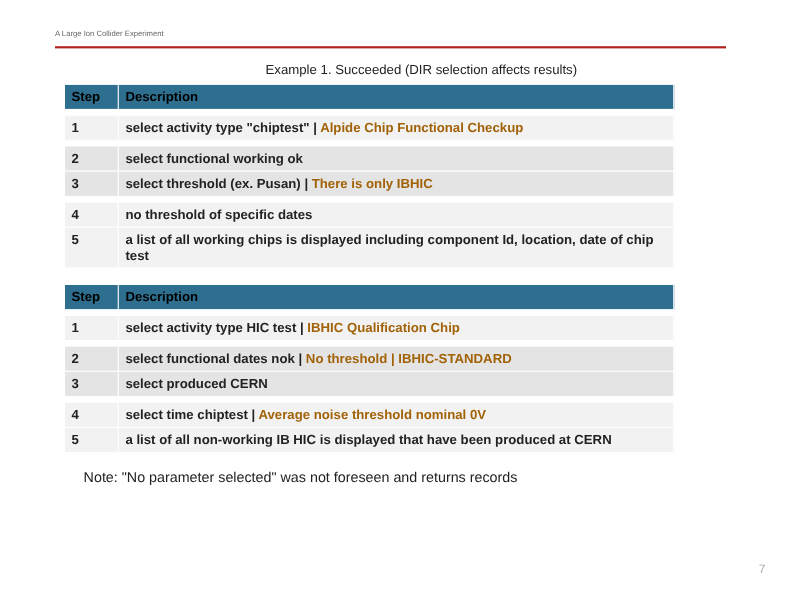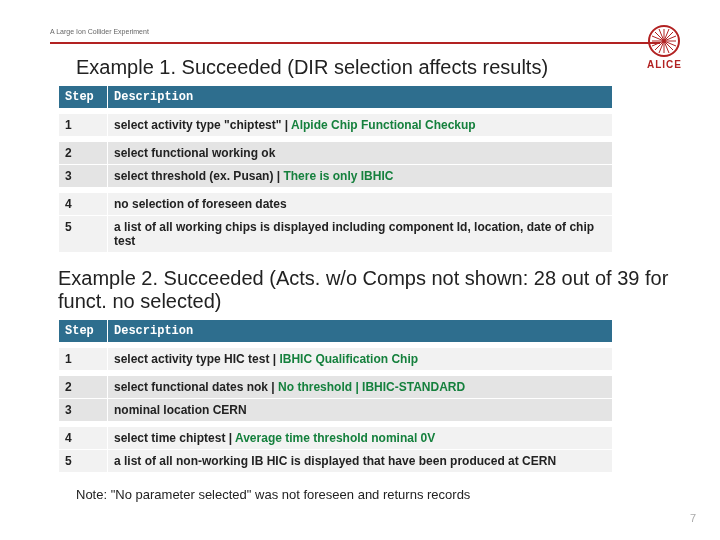--- a/index.html
+++ b/index.html
@@ -48,86 +48,70 @@
     letter-spacing: 1px;
     margin-top: 1px;
   }
   .content {
     position: absolute;
     top: 52px;
     left: 58px;
     right: 30px;
   }
   .title {
-    font-size: 20px;
+    font-size: 12px;
     margin: 4px 0 6px 18px;
+    text-align: center;
   }
   table.steps {
     border-collapse: collapse;
     width: 555px;
     font-size: 12px;
     margin-bottom: 14px;
   }
   table.steps th, table.steps td {
     border: 1px solid #fff;
     padding: 4px 6px;
     text-align: left;
     vertical-align: top;
   }
   table.steps th {
     background: #2e6e8e;
-    color: #ffffff;
+    color: #000000;
     font-weight: bold;
-    font-family: Liberation Mono, monospace;
   }
   table.steps td.stepcol {
     width: 36px;
     font-weight: bold;
   }
   table.steps td { font-weight: bold; }
   tr.spacer td { background: #fff; height: 4px; padding: 0; border: 1px solid #fff; }
   tr.band-light td { background: #f2f2f2; }
   tr.band-mid td   { background: #e4e4e4; }
-  .red { color: #15803d; }
+  .red { color: #a16207; }
   .note {
     font-size: 13px;
     margin: 2px 0 0 18px;
   }
   .pagenum {
     position: absolute;
     right: 24px;
     bottom: 16px;
     font-size: 11px;
     color: #aaa;
   }
 </style>
 </head>
 <body>
 
 <div class="page">
 
   <div class="header-line">A Large Ion Collider Experiment</div>
   <div class="header-rule"></div>
 
-  <div class="logo">
-    <svg width="34" height="34" viewBox="0 0 34 34">
-      <circle cx="17" cy="17" r="15" fill="none" stroke="#b22222" stroke-width="2"></circle>
-      <g stroke="#b22222" stroke-width="1" fill="none">
-        <line x1="17" y1="5" x2="17" y2="29"></line>
-        <line x1="5" y1="17" x2="29" y2="17"></line>
-        <line x1="8" y1="8" x2="26" y2="26"></line>
-        <line x1="26" y1="8" x2="8" y2="26"></line>
-        <line x1="12" y1="5" x2="22" y2="29"></line>
-        <line x1="22" y1="5" x2="12" y2="29"></line>
-        <line x1="5" y1="12" x2="29" y2="22"></line>
-        <line x1="5" y1="22" x2="29" y2="12"></line>
-      </g>
-    </svg>
-    <div class="logo-text">ALICE</div>
-  </div>
 
   <div class="content">
 
     <div class="title">Example 1. Succeeded (DIR selection affects results)</div>
 
     <table class="steps">
       <tbody>
           <tr>
         <th class="stepcol">Step</th>
         <th>Description</th>
@@ -151,30 +135,29 @@
       <tr class="band-mid">
         <td class="stepcol">3</td>
         <td><span>select threshold (ex. Pusan) | </span><span class="red">There is only IBHIC</span></td>
       </tr>
       <tr class="spacer">
             <td></td>
             <td></td>
           </tr>
       <tr class="band-light">
         <td class="stepcol">4</td>
-        <td><span>no selection of foreseen dates</span><span class="red"></span></td>
+        <td><span>no threshold of specific dates</span><span class="red"></span></td>
       </tr>
       <tr class="band-light">
         <td class="stepcol">5</td>
         <td><span>a list of all working chips is displayed including component Id, location, date of chip test</span><span class="red"></span></td>
       </tr>
     </tbody>
       </table>
 
-    <div class="title" style="margin-left:0">Example 2. Succeeded (Acts. w/o Comps not shown: 28 out of 39 for funct. no selected)</div>
 
     <table class="steps">
       <tbody>
           <tr>
         <th class="stepcol">Step</th>
         <th>Description</th>
       </tr>
       <tr class="spacer">
             <td></td>
             <td></td>
@@ -186,29 +169,29 @@
       <tr class="spacer">
             <td></td>
             <td></td>
           </tr>
       <tr class="band-mid">
         <td class="stepcol">2</td>
         <td><span>select functional dates nok | </span><span class="red">No threshold | IBHIC-STANDARD</span></td>
       </tr>
       <tr class="band-mid">
         <td class="stepcol">3</td>
-        <td><span>nominal location CERN</span><span class="red"></span></td>
+        <td><span>select produced CERN</span><span class="red"></span></td>
       </tr>
       <tr class="spacer">
             <td></td>
             <td></td>
           </tr>
       <tr class="band-light">
         <td class="stepcol">4</td>
-        <td><span>select time chiptest | </span><span class="red">Average time threshold nominal 0V</span></td>
+        <td><span>select time chiptest | </span><span class="red">Average noise threshold nominal 0V</span></td>
       </tr>
       <tr class="band-light">
         <td class="stepcol">5</td>
         <td><span>a list of all non-working IB HIC is displayed that have been produced at CERN</span><span class="red"></span></td>
       </tr>
     </tbody>
       </table>
 
     <div class="note">Note: "No parameter selected" was not foreseen and returns records</div>
   </div>

